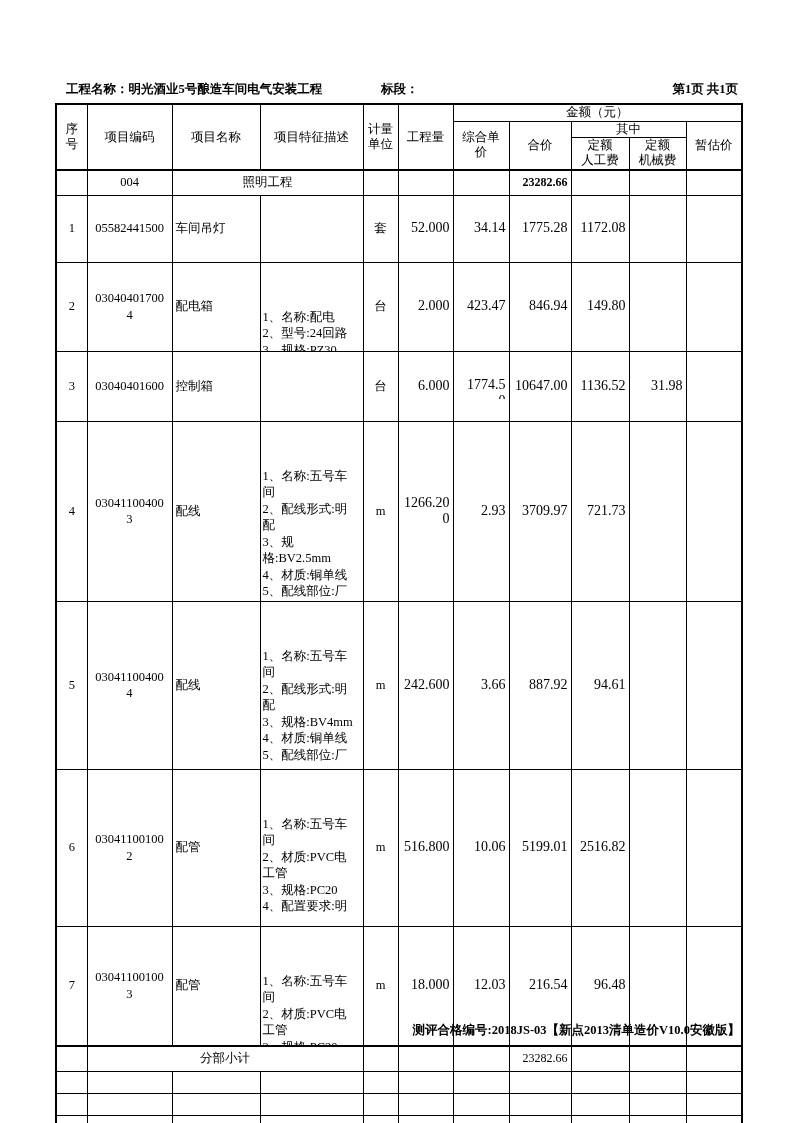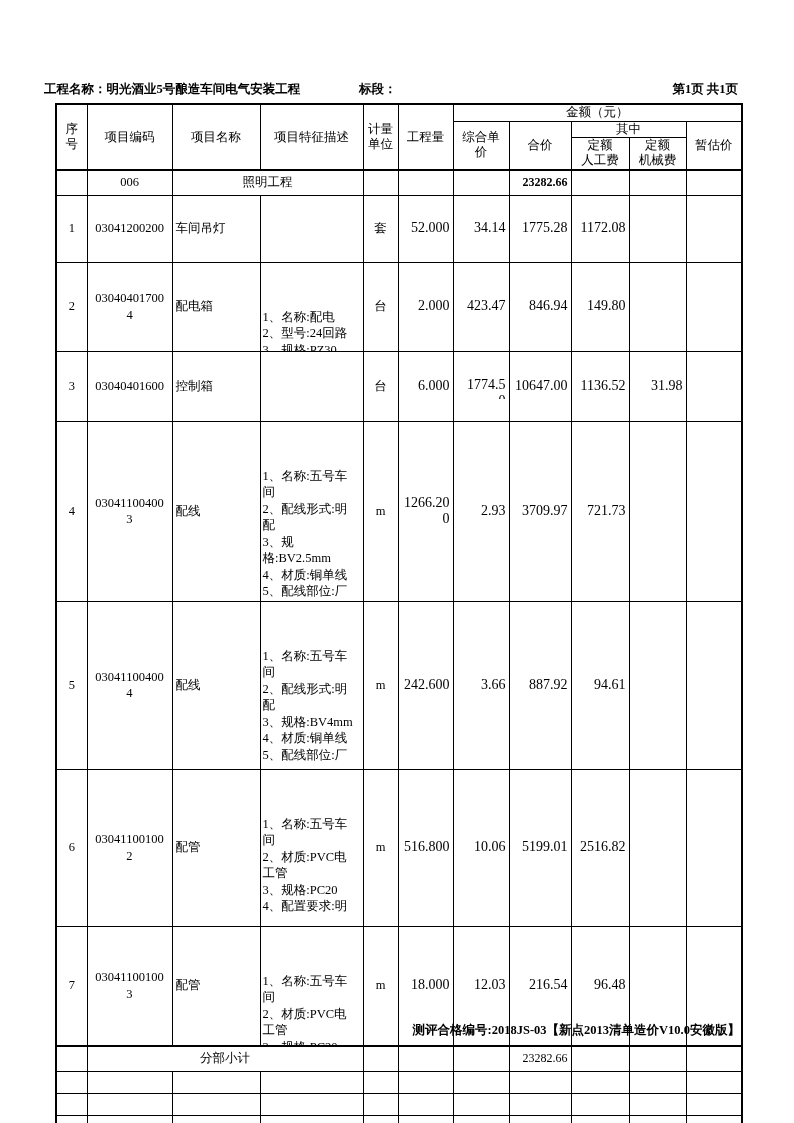--- a/index.html
+++ b/index.html
@@ -10,21 +10,21 @@
     margin: 0 auto;
     background: #fff;
     font-family: "Liberation Serif", "DejaVu Serif", serif;
     color: #000;
   }
   .title {
     position: absolute; top: 40px; left: 0; width: 100%;
     text-align: center; font-size: 20px; font-weight: bold; letter-spacing: 2px;
   }
   .infoline {
-    position: absolute; top: 81px; left: 44px; right: 56px; height: 17px;
+    position: absolute; top: 81px; left: 66px; right: 56px; height: 17px;
     font-size: 12.5px; font-weight: bold;
   }
   .infoline .proj { position: absolute; left: 0; }
   .infoline .sect { position: absolute; left: 315px; }
   .infoline .pg   { position: absolute; right: 0; }
 
   table.bill {
     position: absolute; top: 103px; left: 55px;
     width: 686px; border-collapse: collapse; table-layout: fixed;
     border: 2px solid #000;
@@ -121,37 +121,37 @@
       <tr class="hc">
         <th>定额
 人工费</th>
         <th>定额
 机械费</th>
       </tr>
     </thead>
     <tbody>
       <tr class="section">
         <td></td>
-        <td>006</td>
+        <td>004</td>
         <td colspan="2" class="b">照明工程</td>
         <td></td>
         <td></td>
         <td></td>
         <td class="numr bold">23282.66</td>
         <td></td>
         <td></td>
         <td></td>
       </tr>
 
       <tr class="r1">
         <td>
             <div class="cw">1</div>
           </td>
         <td>
-            <div class="cw">03041200200</div>
+            <div class="cw">05582441500</div>
           </td>
         <td class="name">
             <div class="cw">车间吊灯</div>
           </td>
         <td class="desc">
             <div class="cw"></div>
           </td>
         <td>
             <div class="cw">套</div>
           </td>

